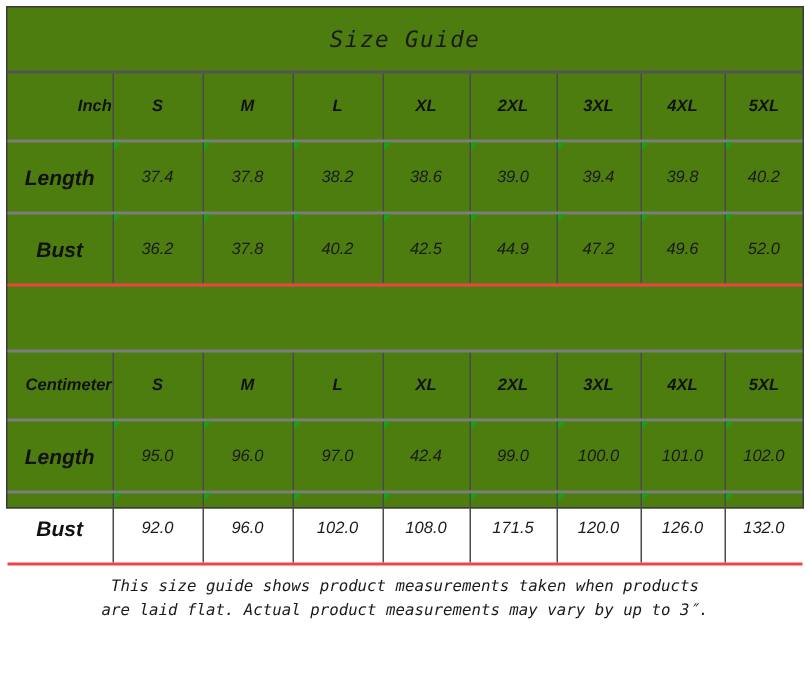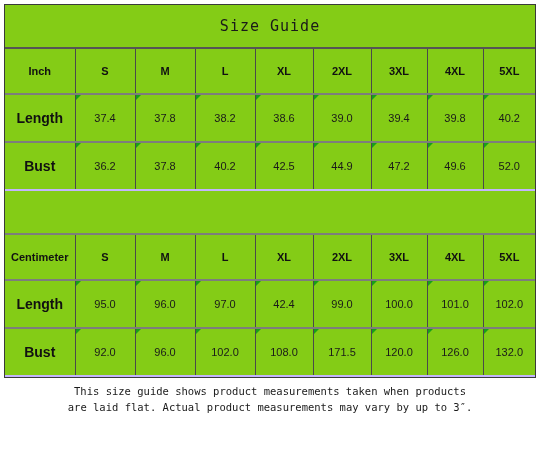--- a/index.html
+++ b/index.html
@@ -11,25 +11,26 @@
     width: 540px;
     height: 450px;
     font-family: "Liberation Sans", sans-serif;
     color: #000000;
     overflow: hidden;
   }
 
   .size-guide {
     position: relative;
     width: 532px;
-    height: 374px;
+    height: 335px;
     margin: 4px 4px 0 4px;
     border: 1px solid #3a3a3a;
     box-sizing: border-box;
-    background: #84cc16;
+    background: #4d7c0f;
+    font-style: italic;
   }
 
   table.grid {
     width: 100%;
     border-collapse: collapse;
     table-layout: fixed;
   }
 
   
   .title-cell {
@@ -51,21 +52,21 @@
     text-align: center;
     vertical-align: middle;
     font-size: 11px;
     font-weight: bold;
     color: #111111;
     border-right: 1px solid #4a4a4a;
     border-bottom: 2px solid #7d7d7d;
     padding: 0;
   }
   .hdr-cell.last { border-right: none; }
-  .hdr-cell.unit { font-size: 11px; }
+  .hdr-cell.unit { font-size: 11px; text-align: right; }
 
   
   .data-row .lbl {
     height: 46px;
     text-align: center;
     vertical-align: middle;
     font-size: 14px;
     font-weight: bold;
     color: #111111;
     border-right: 1px solid #4a4a4a;
@@ -79,21 +80,21 @@
     font-size: 11px;
     font-weight: 400;
     color: #1a1a1a;
     border-right: 1px solid #4a4a4a;
     border-bottom: 2px solid #7d7d7d;
     padding: 0;
     position: relative;
   }
   .data-row .val.last { border-right: none; }
   .data-row.bottom .lbl,
-  .data-row.bottom .val { border-bottom: 2px solid #c4b5fd; margin-top: 40px; }
+  .data-row.bottom .val { border-bottom: 2px solid #ef4444; margin-top: 40px; }
 
   
   .val .corner {
     position: absolute;
     top: 0;
     left: 0;
     width: 0;
     height: 0;
     border-top: 5px solid #18a018;
     border-right: 5px solid transparent;

